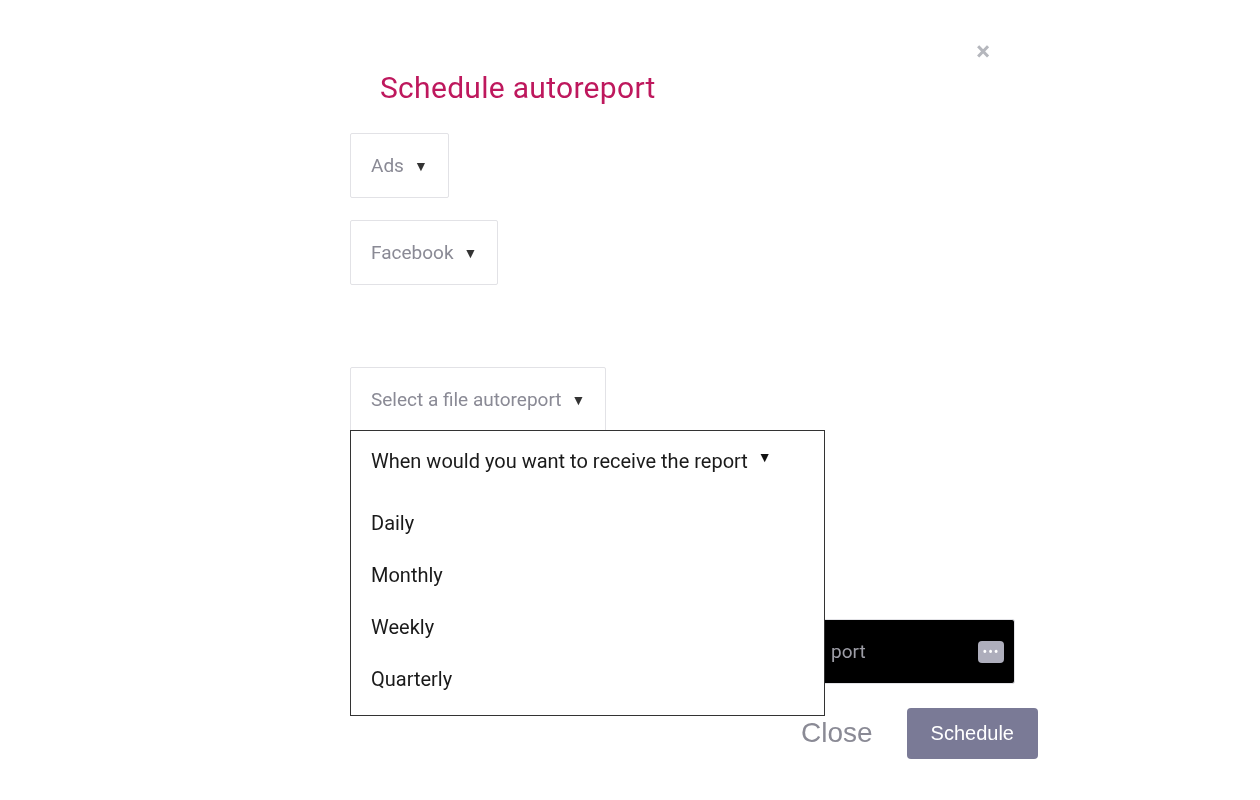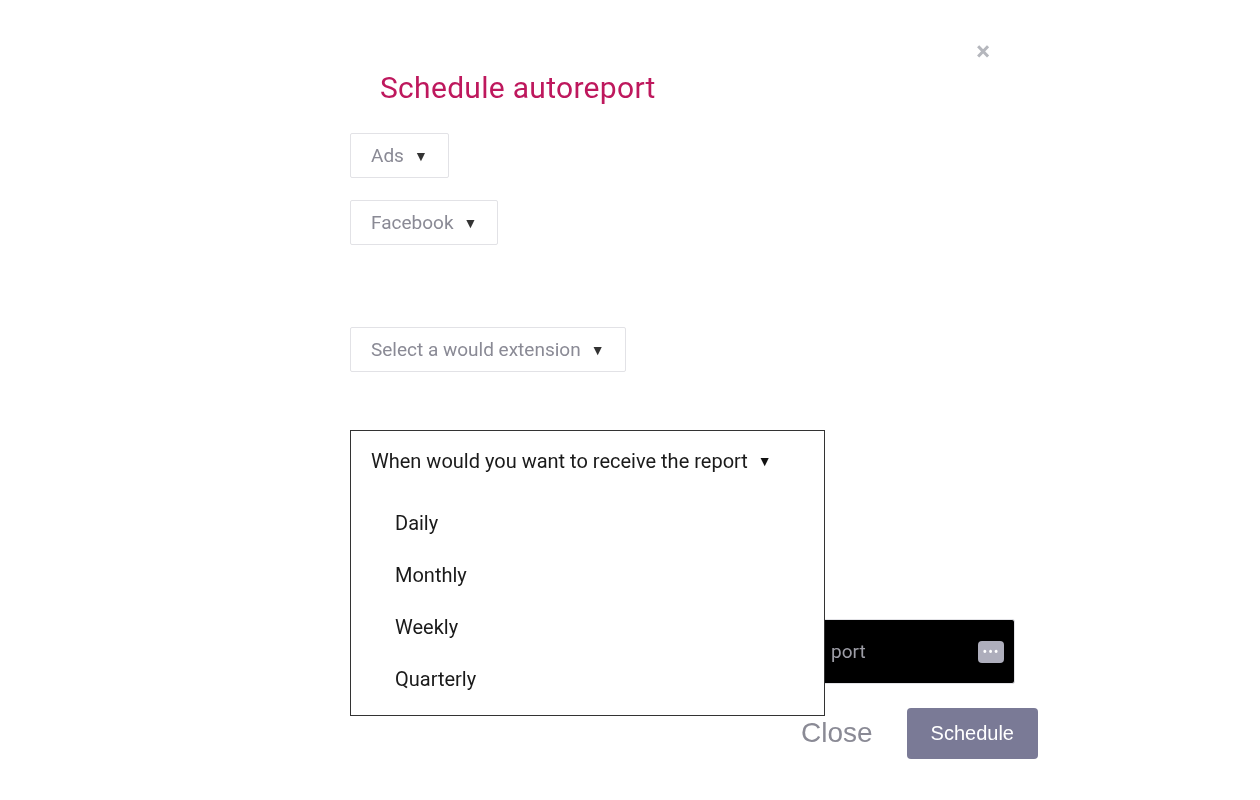--- a/index.html
+++ b/index.html
@@ -33,21 +33,21 @@
     font-weight: 400;
     color: #be185d;
     margin: 40px 0 28px 30px;
     letter-spacing: 0.3px;
   }
   .select-box {
     display: inline-flex;
     align-items: center;
     border: 1px solid #e2e2e6;
     background: #ffffff;
-    padding: 10px 20px;
+    padding: 20px 20px;
     font-size: 19px;
     color: #8a8a95;
     margin: 0 0 22px 0;
     cursor: pointer;
     border-radius: 2px;
   }
   .select-box .caret {
     margin-left: 10px;
     color: #333;
     font-size: 14px;
@@ -60,34 +60,32 @@
     top: 400px;
     width: 475px;
     border: 1.5px solid #333;
     background: #ffffff;
     padding: 18px 20px 10px 20px;
   }
   .dropdown-open .dd-label {
     font-size: 20px;
     color: #1a1a1a;
     display: flex;
-    align-items: center;
     margin-bottom: 24px;
   }
   .dropdown-open .dd-label .caret {
     margin-left: 10px;
     color: #111;
     font-size: 14px;
   }
   .dropdown-open .dd-option {
     font-size: 20px;
     color: #1a1a1a;
     padding: 14px 0;
     cursor: pointer;
-    margin-left: 24px;
   }
   .behind-input {
     position: absolute;
     left: 475px;
     top: 589px;
     width: 190px;
     height: 65px;
     border: 1px solid #e2e2e6;
     border-left: none;
     display: flex;
@@ -157,21 +155,21 @@
     <div class="select-box">
       <span>Facebook</span>
       <span class="caret">▼</span>
     </div>
   </div>
 
   <div class="spacer-lg"></div>
 
   <div class="row">
     <div class="select-box">
-      <span>Select a would extension</span>
+      <span>Select a file autoreport</span>
       <span class="caret">▼</span>
     </div>
   </div>
 
   <div class="dropdown-open">
     <div class="dd-label">
       <span>When would you want to receive the report</span>
       <span class="caret">▼</span>
     </div>
     <div class="dd-option">Daily</div>

